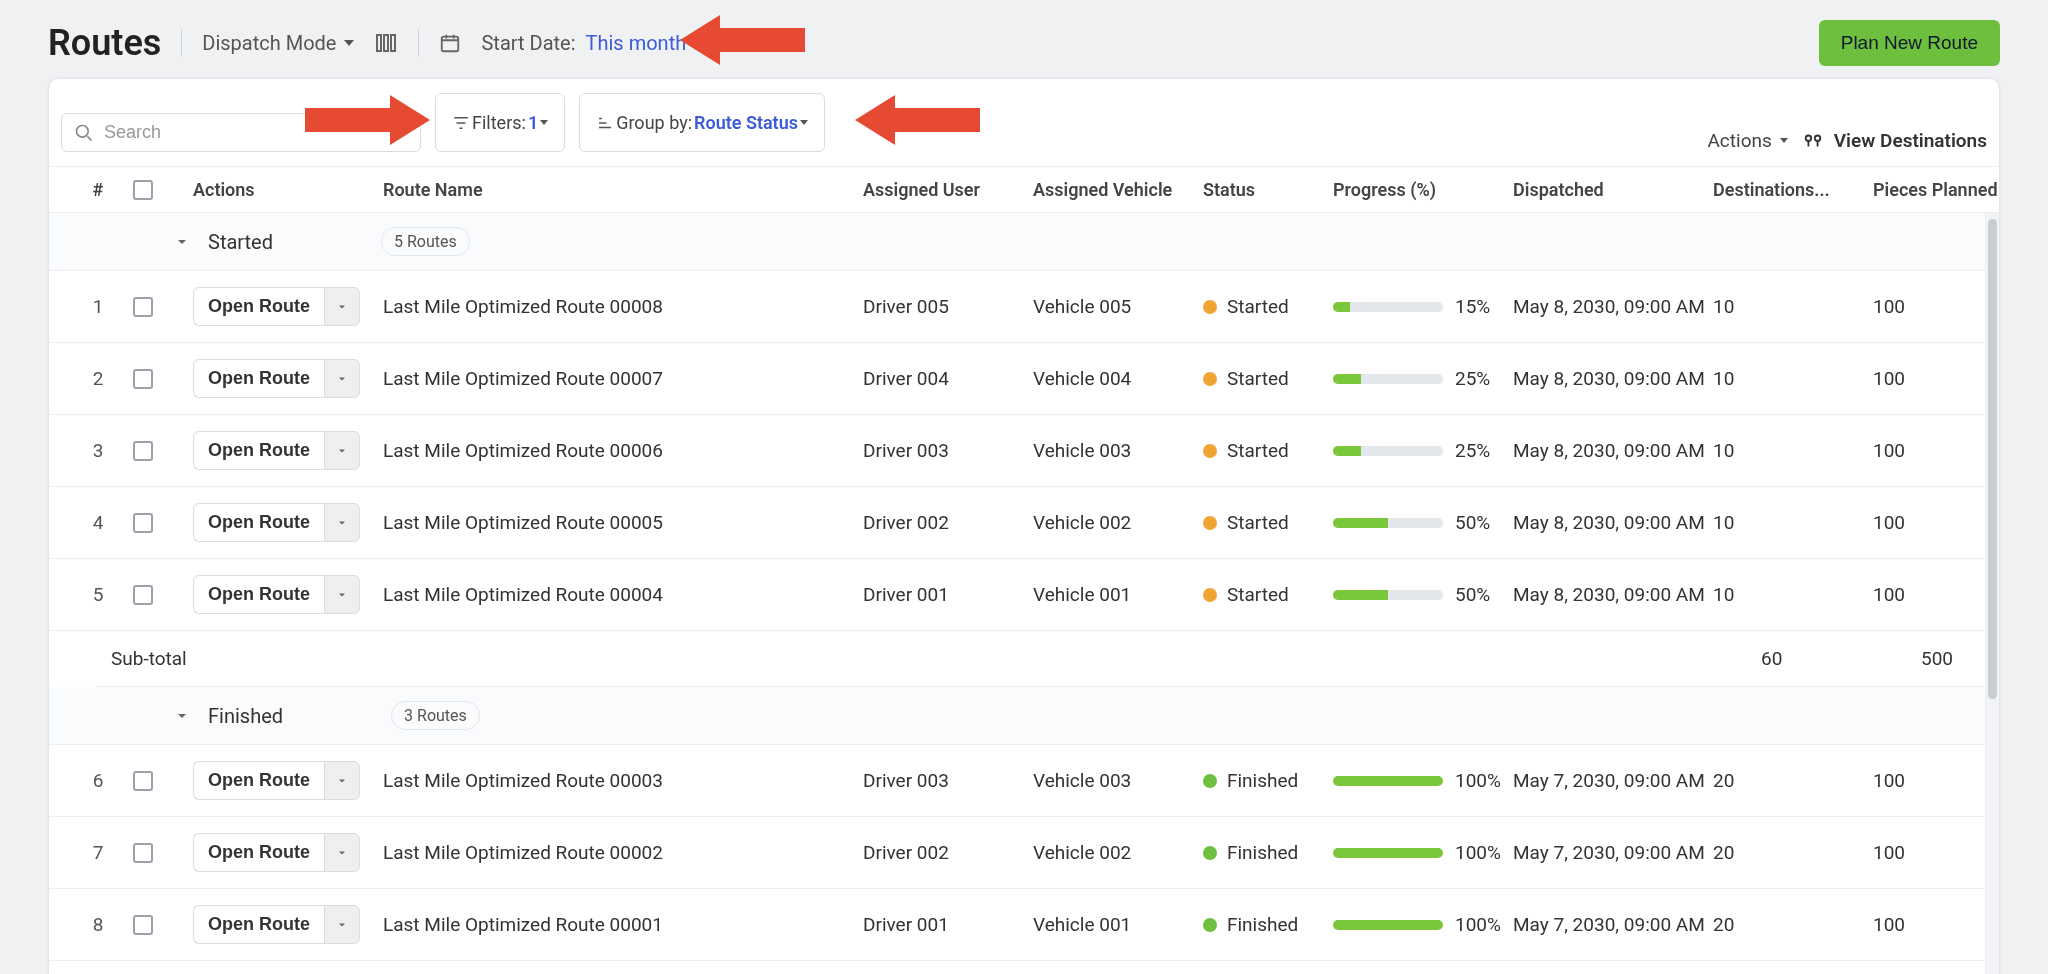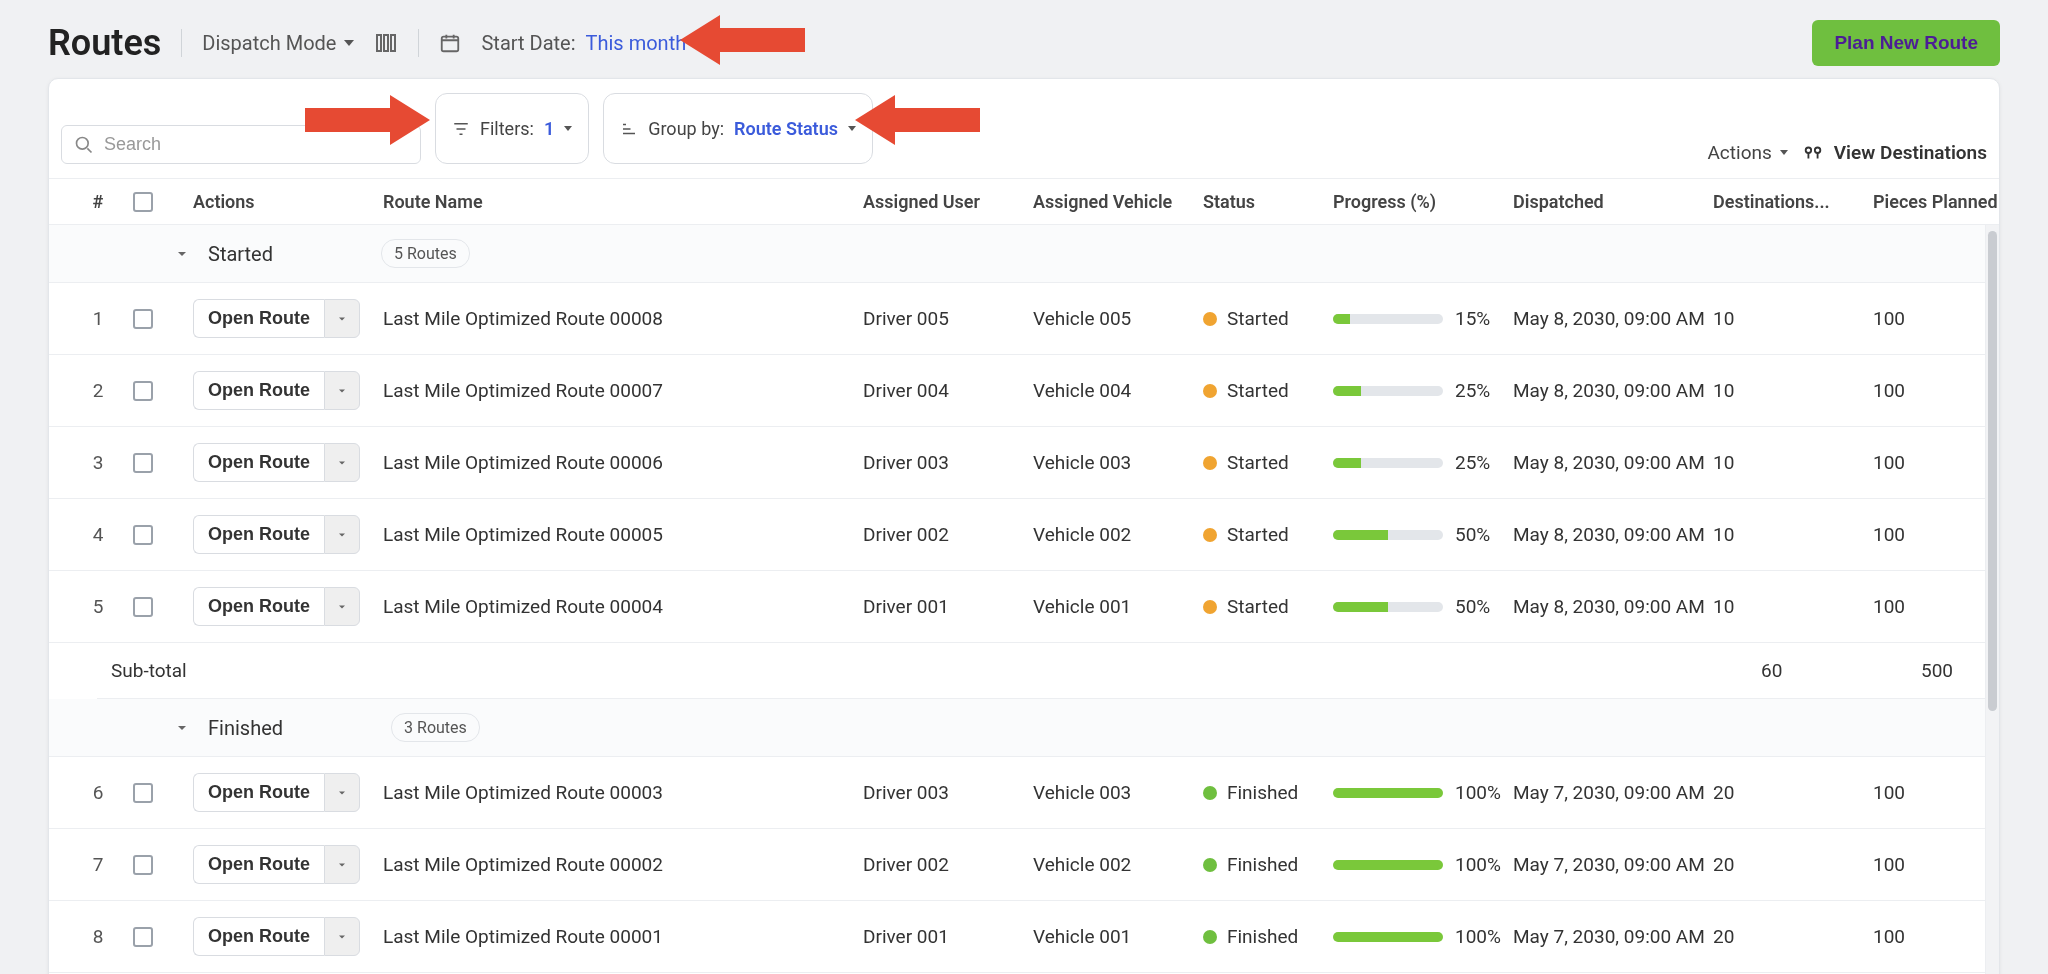--- a/index.html
+++ b/index.html
@@ -55,26 +55,26 @@
     align-items: center;
   }
   .start-date-wrap {
     display: flex; align-items: flex-end; gap: 10px;
     font-size: 20px; color: #555;
   }
   .start-date-value { color: #3b5bdb; cursor: pointer; display:flex; align-items:center; gap:6px; }
   .plan-btn {
     margin-left: auto;
     background: #6fbf3f;
-    color: #4c1d95;
+    color: #0f172a;
     border: none;
     border-radius: 6px;
     padding: 12px 22px;
     font-size: 19px;
-    font-weight: 700;
+    font-weight: 400;
     cursor: pointer;
   }
 
   
   .arrow {
     position: absolute;
     z-index: 100;
     pointer-events: none;
   }
   .arrow svg { display:block; }
@@ -107,24 +107,24 @@
     gap: 10px;
     color: #888;
   }
   .search-input {
     border: none; outline: none;
     font-size: 18px; color: #333;
     flex: 1;
   }
   .search-input::placeholder { color: #999; }
   .chip {
-    display: flex; align-items: center; gap: 10px;
+    display: flex; align-items: center; gap: 2px;
     border: 1px solid #d9dce1;
-    border-radius: 12px;
-    padding: 24px 16px;
+    border-radius: 6px;
+    padding: 18px 16px;
     font-size: 18px;
     color: #444;
     cursor: pointer;
   }
   .chip .accent { color: #3b5bdb; font-weight: 600; }
   .toolbar-spacer { flex:1; }
   .actions-drop {
     display:flex; align-items:center; gap:8px;
     font-size: 19px; color:#444; cursor:pointer;
   }

